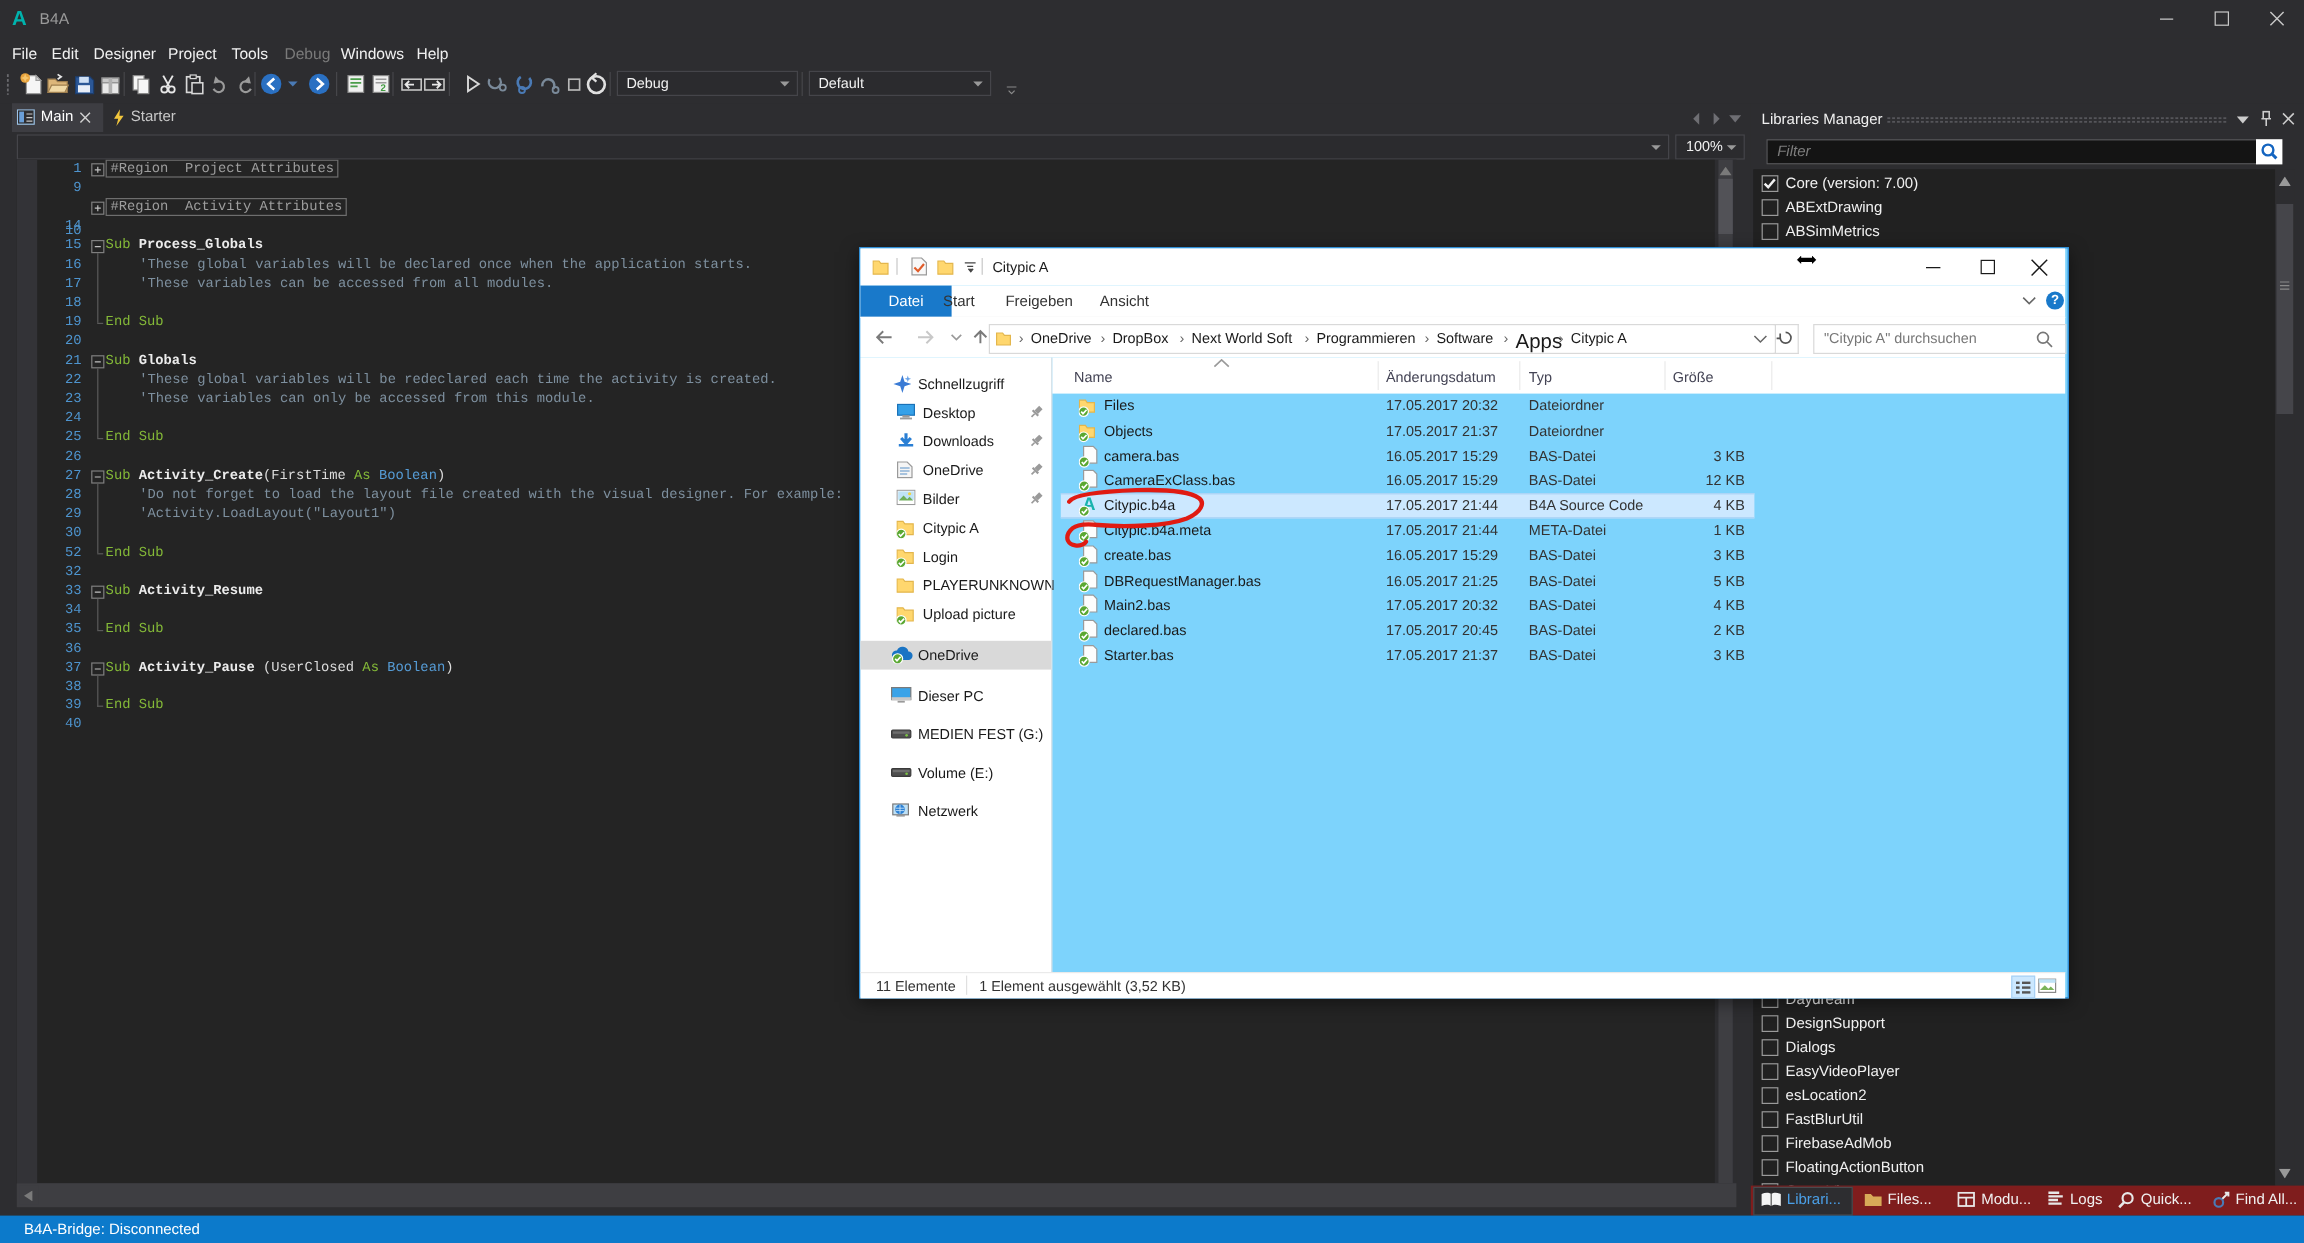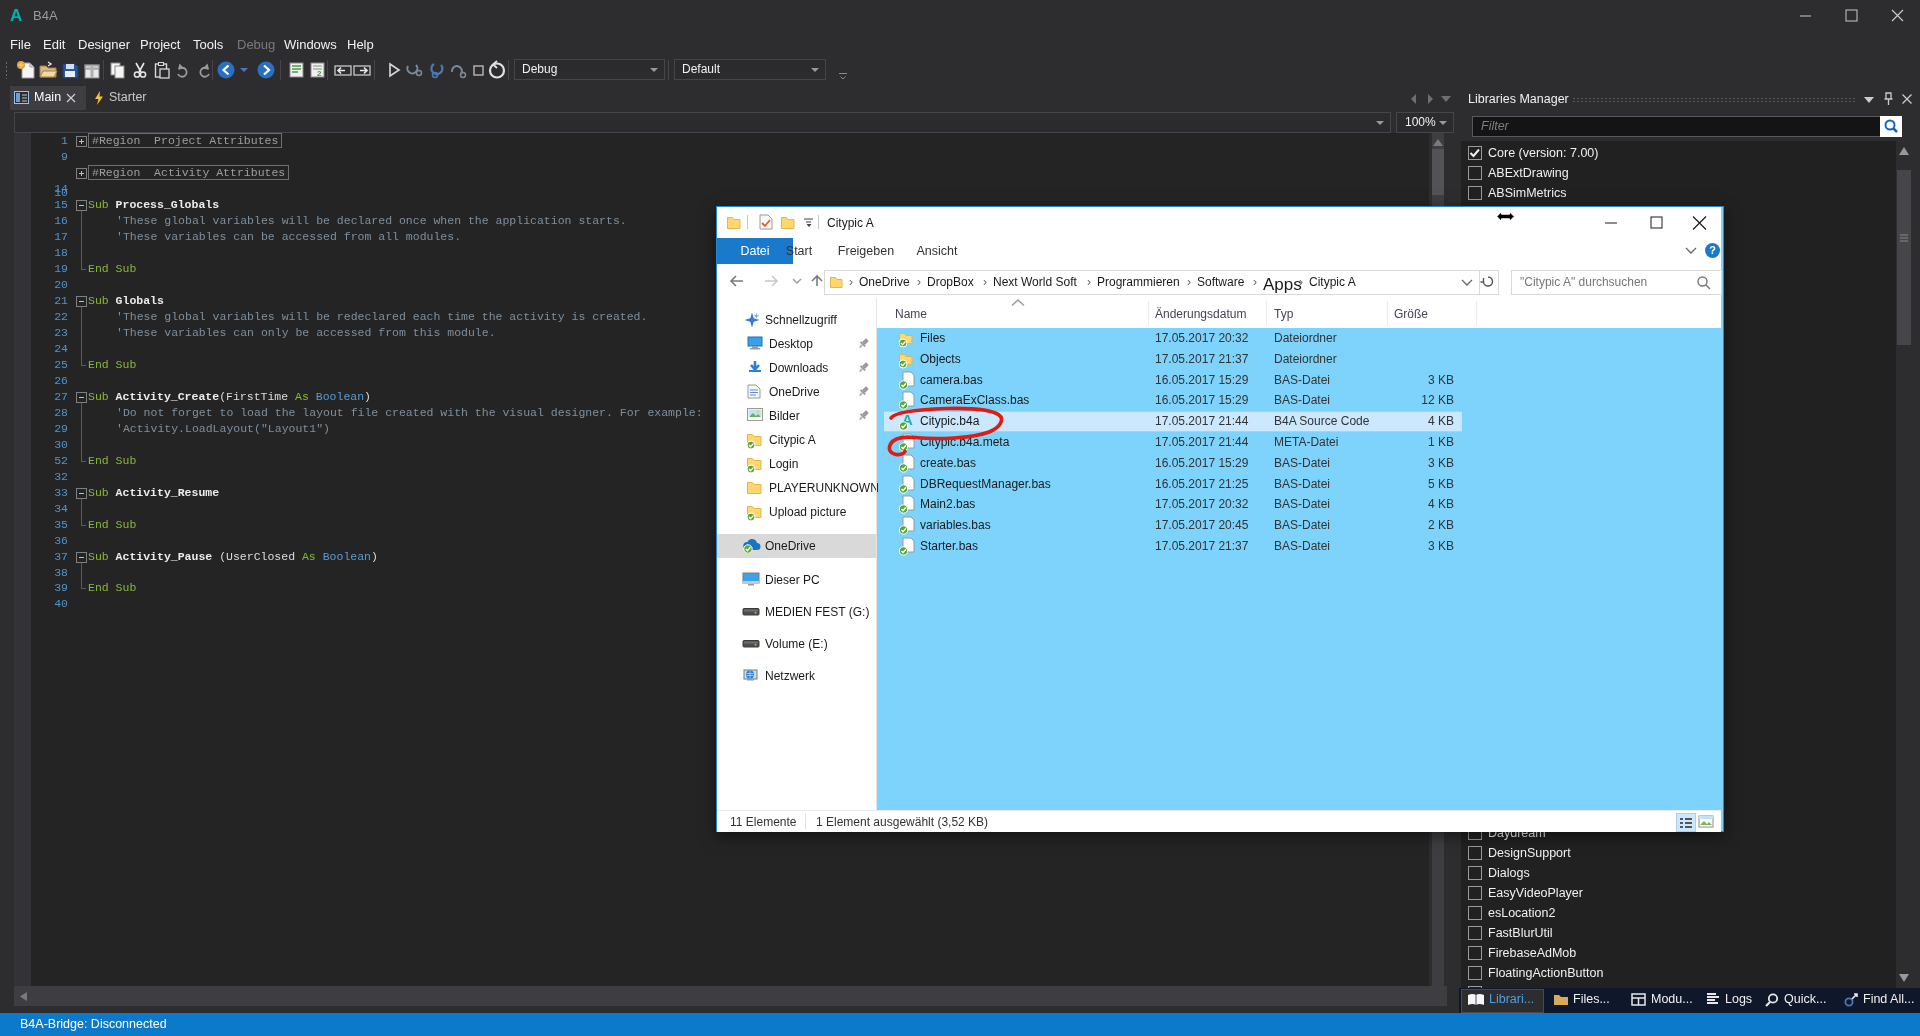--- a/index.html
+++ b/index.html
@@ -387,21 +387,21 @@
     </svg>
   <div class="abs" style="left:1px;top:29px;width:14px;height:175px;background:#45454a;"></div>
   <svg class="abs" style="left:4px;top:93px;" width="8" height="8">
       <path d="M0 1 h8 M0 4 h8 M0 7 h8" stroke="#8a8a8a"></path>
     </svg>
   <svg class="abs" style="left:3px;top:833px;" width="10" height="8">
       <path d="M0 0 H10 L5 8 z" fill="#999"></path>
     </svg>
 </div>
 
-<div class="abs" style="left:1459px;top:988px;width:461px;height:25px;background:#0f172a;">
+<div class="abs" style="left:1459px;top:988px;width:461px;height:25px;background:#7f1d1d;">
 <div class="abs" style="left:2px;top:1px;width:81px;height:22px;border:1px solid #4a4a4e;background:#2d2d30;"></div>
 <svg class="abs" style="left:8px;top:5px;" width="18" height="14">
       <path d="M1 2 C4 0.5 7 0.5 9 2 C11 0.5 14 0.5 17 2 V12 C14 10.5 11 10.5 9 12 C7 10.5 4 10.5 1 12 z" fill="#f5f5f5"></path>
       <line x1="9" y1="2" x2="9" y2="12" stroke="#555"></line>
     </svg>
 <div class="abs" style="left:30px;top:4px;font-size:12.5px;color:#4ba0e8;">Librari...</div>
 <svg class="abs" style="left:94px;top:5px;" width="16" height="13">
       <path d="M1 2 h5 l2 2 h7 v8 h-14 z" fill="#d8a958"></path>
     </svg>
 <div class="abs" style="left:114px;top:4px;font-size:12.5px;color:#f1f1f1;">Files...</div>
@@ -708,21 +708,21 @@
       </svg>
 <div class="abs" style="left:43px;top:169.4px;font-size:12px;color:#1a1a1a;">Main2.bas</div>
 <div class="abs" style="left:278px;top:169.4px;font-size:12px;color:#333;">17.05.2017 20:32</div>
 <div class="abs" style="left:397px;top:169.4px;font-size:12px;color:#333;">BAS-Datei</div>
 <div class="abs" style="left:497px;top:169.4px;width:80px;text-align:right;font-size:12px;color:#333;">4 KB</div>
 <svg class="abs" style="left:22px;top:188.20000000000002px;" width="17" height="19">
         <path d="M4 1 h8 l3 3 v11 h-11 z" fill="#fdfdfd" stroke="#9a9a9a"></path>
         <circle cx="4.5" cy="14" r="4.2" fill="#5aa832" stroke="#fff"></circle>
         <path d="M2.5 14 l1.5 1.7 l3 -3.4" stroke="#fff" stroke-width="1.4" fill="none"></path>
       </svg>
-<div class="abs" style="left:43px;top:190.2px;font-size:12px;color:#1a1a1a;">variables.bas</div>
+<div class="abs" style="left:43px;top:190.2px;font-size:12px;color:#1a1a1a;">declared.bas</div>
 <div class="abs" style="left:278px;top:190.2px;font-size:12px;color:#333;">17.05.2017 20:45</div>
 <div class="abs" style="left:397px;top:190.2px;font-size:12px;color:#333;">BAS-Datei</div>
 <div class="abs" style="left:497px;top:190.2px;width:80px;text-align:right;font-size:12px;color:#333;">2 KB</div>
 <svg class="abs" style="left:22px;top:209.0px;" width="17" height="19">
         <path d="M4 1 h8 l3 3 v11 h-11 z" fill="#fdfdfd" stroke="#9a9a9a"></path>
         <circle cx="4.5" cy="14" r="4.2" fill="#5aa832" stroke="#fff"></circle>
         <path d="M2.5 14 l1.5 1.7 l3 -3.4" stroke="#fff" stroke-width="1.4" fill="none"></path>
       </svg>
 <div class="abs" style="left:43px;top:211.0px;font-size:12px;color:#1a1a1a;">Starter.bas</div>
 <div class="abs" style="left:278px;top:211.0px;font-size:12px;color:#333;">17.05.2017 21:37</div>

